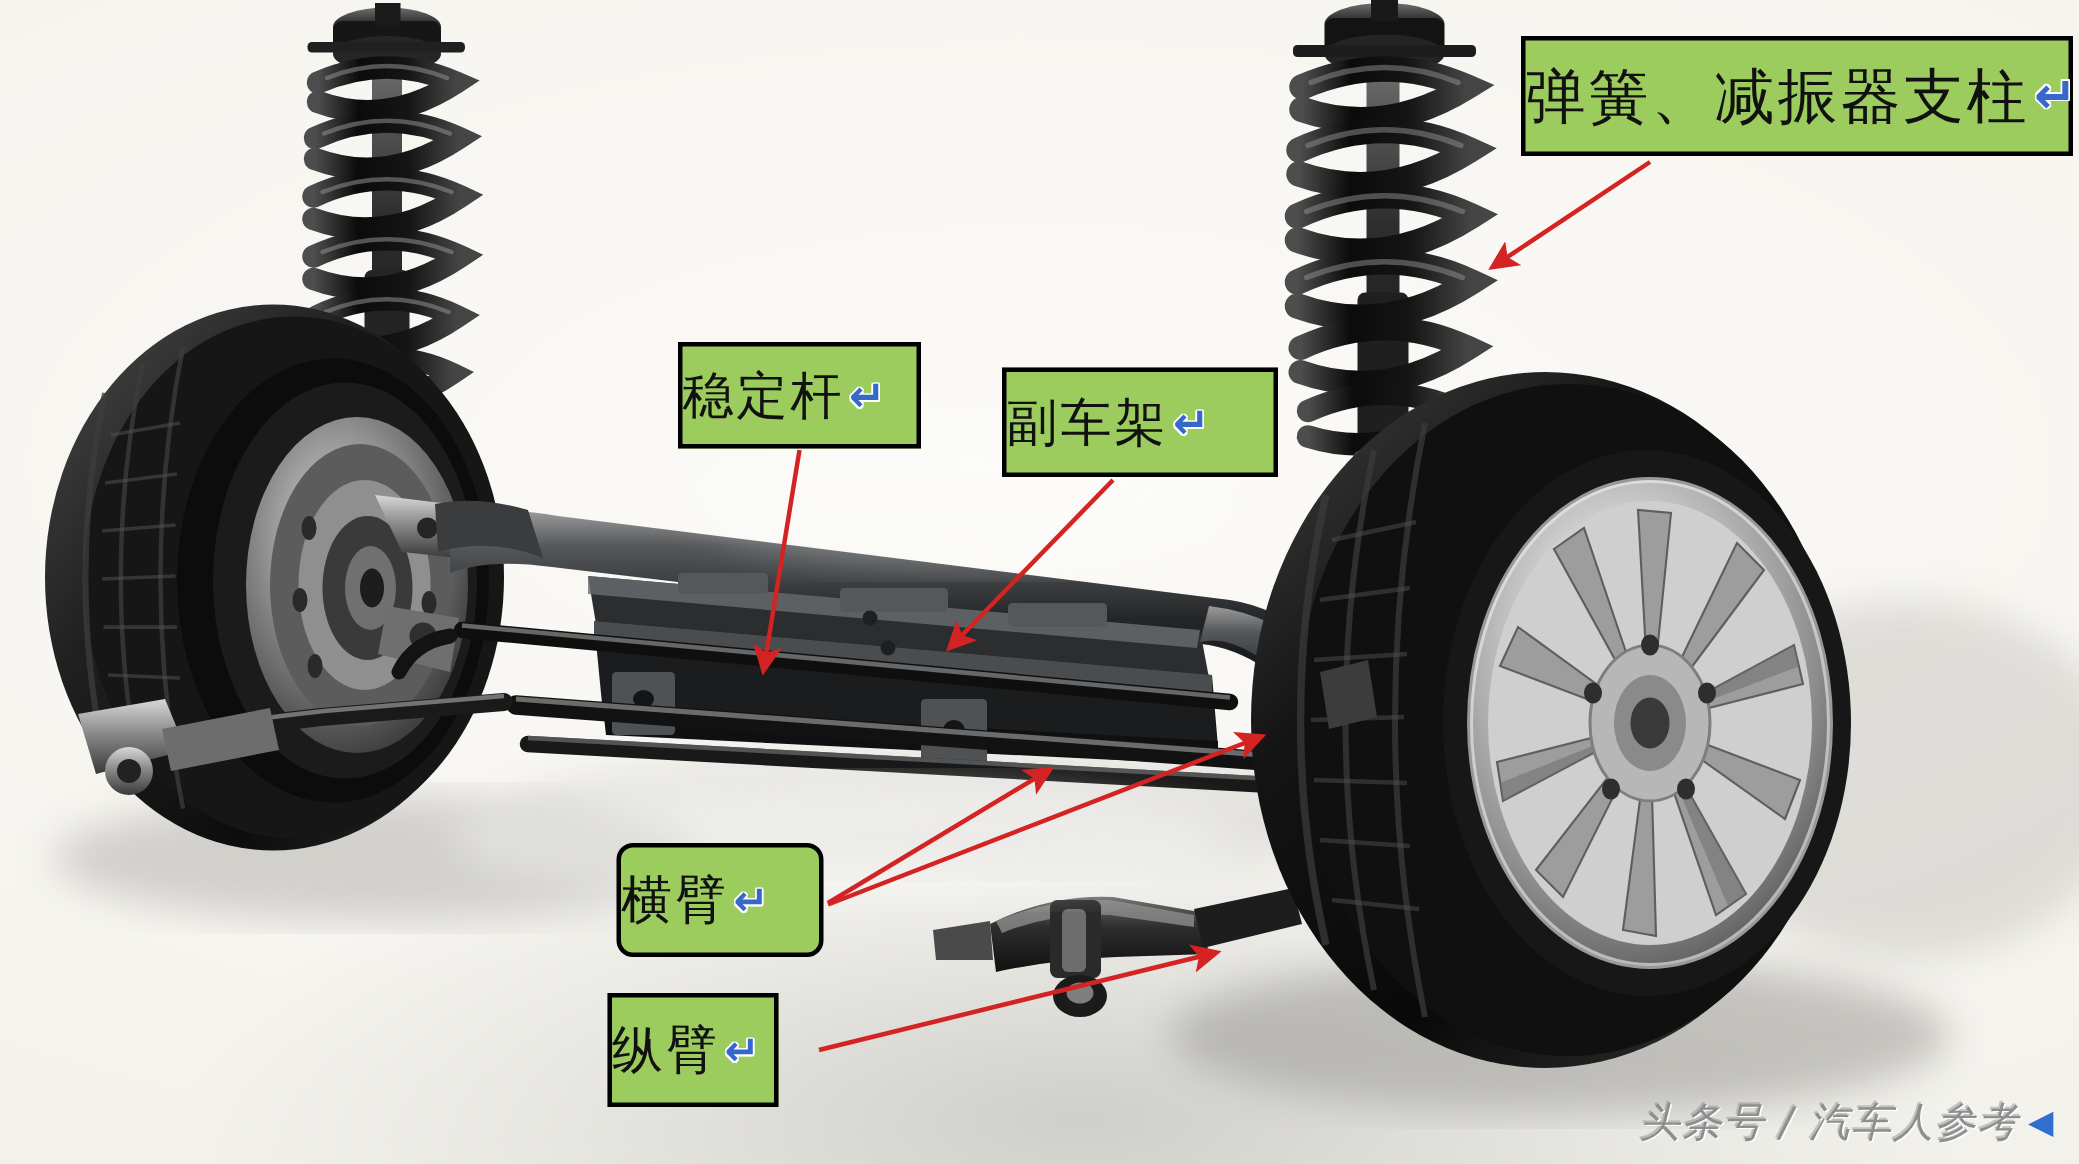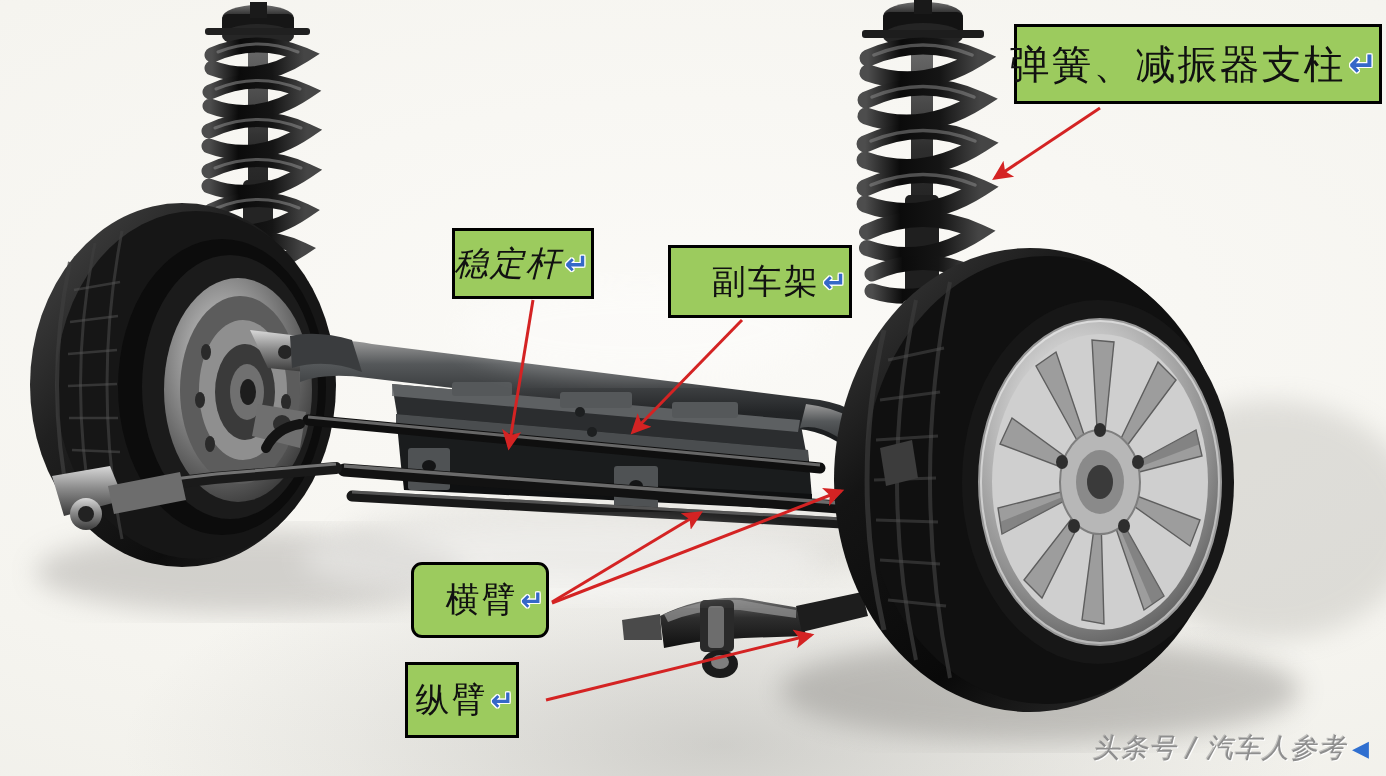--- a/index.html
+++ b/index.html
@@ -27,42 +27,42 @@
   .svgfull { position:absolute; left:0; top:0; width:1386px; height:776px; }
 
   
   .label-box {
     position: absolute;
     background: #9ccb5e;
     border: 3px solid #000000;
     box-sizing: border-box;
     display: flex;
     align-items: center;
-    justify-content: flex-end;
+    justify-content: flex-start;
     white-space: nowrap;
     color: #111111;
     letter-spacing: 2px;
     font-family: "DejaVu Sans", "Liberation Sans", sans-serif;
   }
   .label-text { display:inline-block; }
   .ret {
     display: inline-block;
     color: #3568c8;
     font-weight: bold;
     margin-left: 3px;
     text-shadow:
       1px 0 0 #ffffff, -1px 0 0 #ffffff,
       0 1px 0 #ffffff, 0 -1px 0 #ffffff,
       1px 1px 0 #ffffff, -1px -1px 0 #ffffff,
       1px -1px 0 #ffffff, -1px 1px 0 #ffffff;
   }
 
   #box-strut   { left:1014px; top:24px;  width:368px; height:80px;  font-size:40px; }
   #box-strut .ret { font-size:34px; }
-  #box-stab    { left:452px;  top:228px; width:142px; height:71px;  font-size:34px;font-style:italic; }
+  #box-stab    { left:452px;  top:228px; width:162px; height:71px;  font-size:34px; }
   #box-stab .ret { font-size:29px; }
   #box-sub     { left:668px;  top:245px; width:184px; height:73px;  font-size:34px; }
   #box-sub .ret { font-size:29px; }
   #box-trans   { left:411px;  top:562px; width:138px; height:76px;  font-size:34px;border-radius:11px; }
   #box-trans .ret { font-size:28px; }
   #box-trail   { left:405px;  top:662px; width:114px; height:76px;  font-size:34px; }
   #box-trail .ret { font-size:28px; }
 
   
   #watermark {

